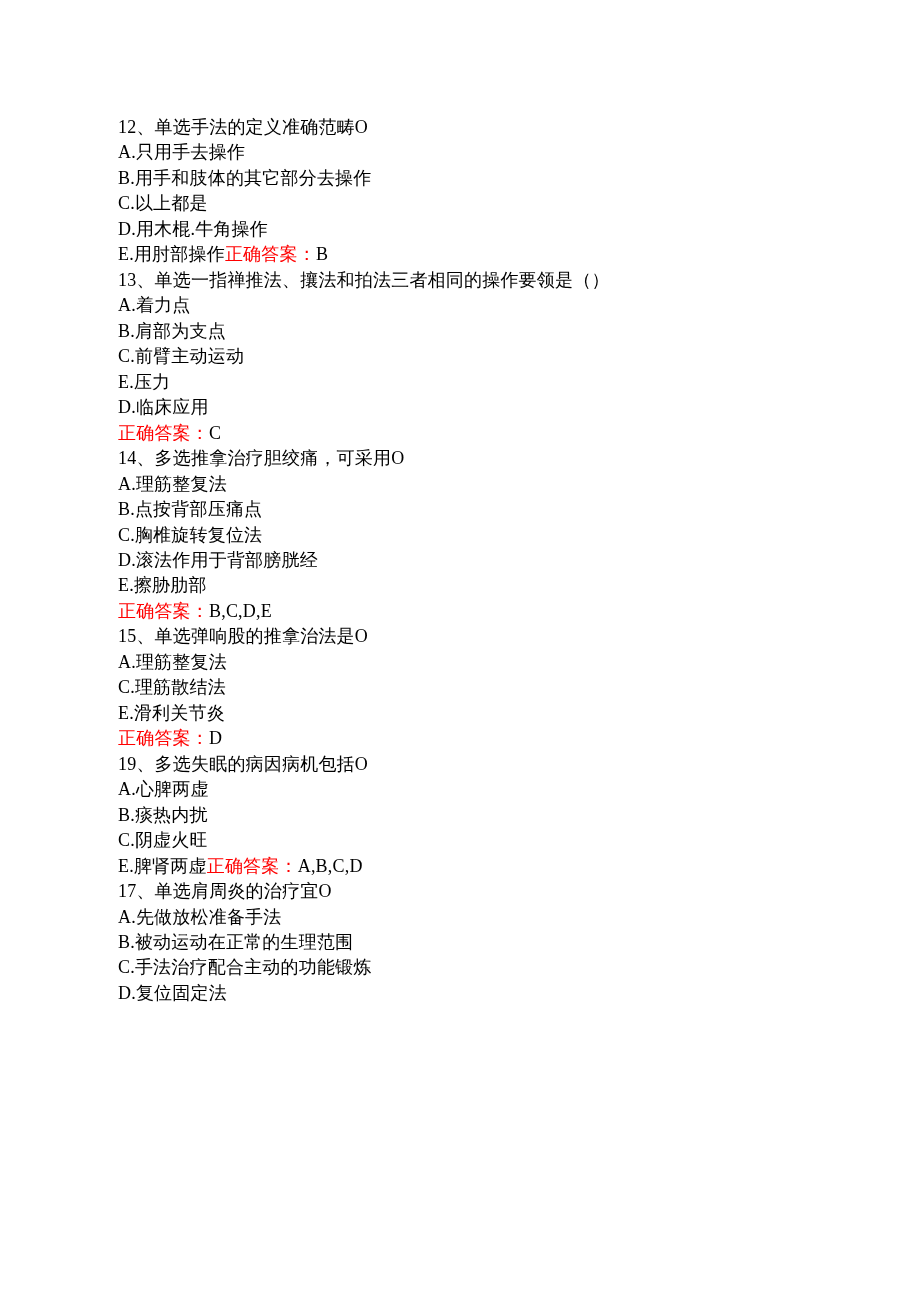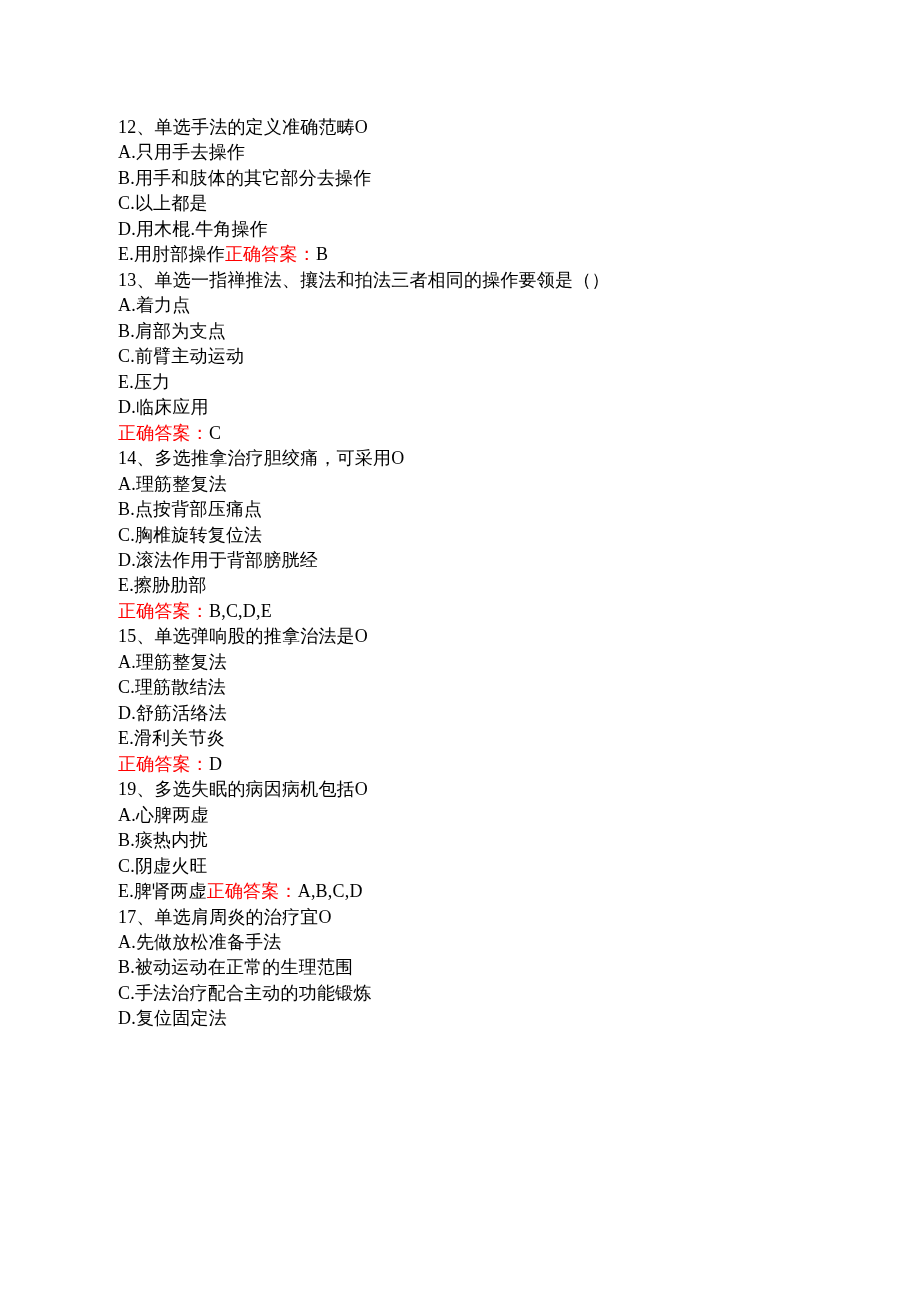--- a/index.html
+++ b/index.html
@@ -53,21 +53,20 @@
   <div class="line">C.胸椎旋转复位法</div>
   <div class="line">D.滚法作用于背部膀胱经</div>
   <div class="line">E.擦胁肋部</div>
   <div class="line">
     <span class="red">正确答案：</span><span>B,C,D,E</span>
   </div>
 
   <div class="line">15、单选弹响股的推拿治法是O</div>
   <div class="line">A.理筋整复法</div>
   <div class="line">C.理筋散结法</div>
-  <div class="line">D.舒筋活络法</div>
   <div class="line">E.滑利关节炎</div>
   <div class="line">
     <span class="red">正确答案：</span><span>D</span>
   </div>
 
   <div class="line">19、多选失眠的病因病机包括O</div>
   <div class="line">A.心脾两虚</div>
   <div class="line">B.痰热内扰</div>
   <div class="line">C.阴虚火旺</div>
   <div class="line">

